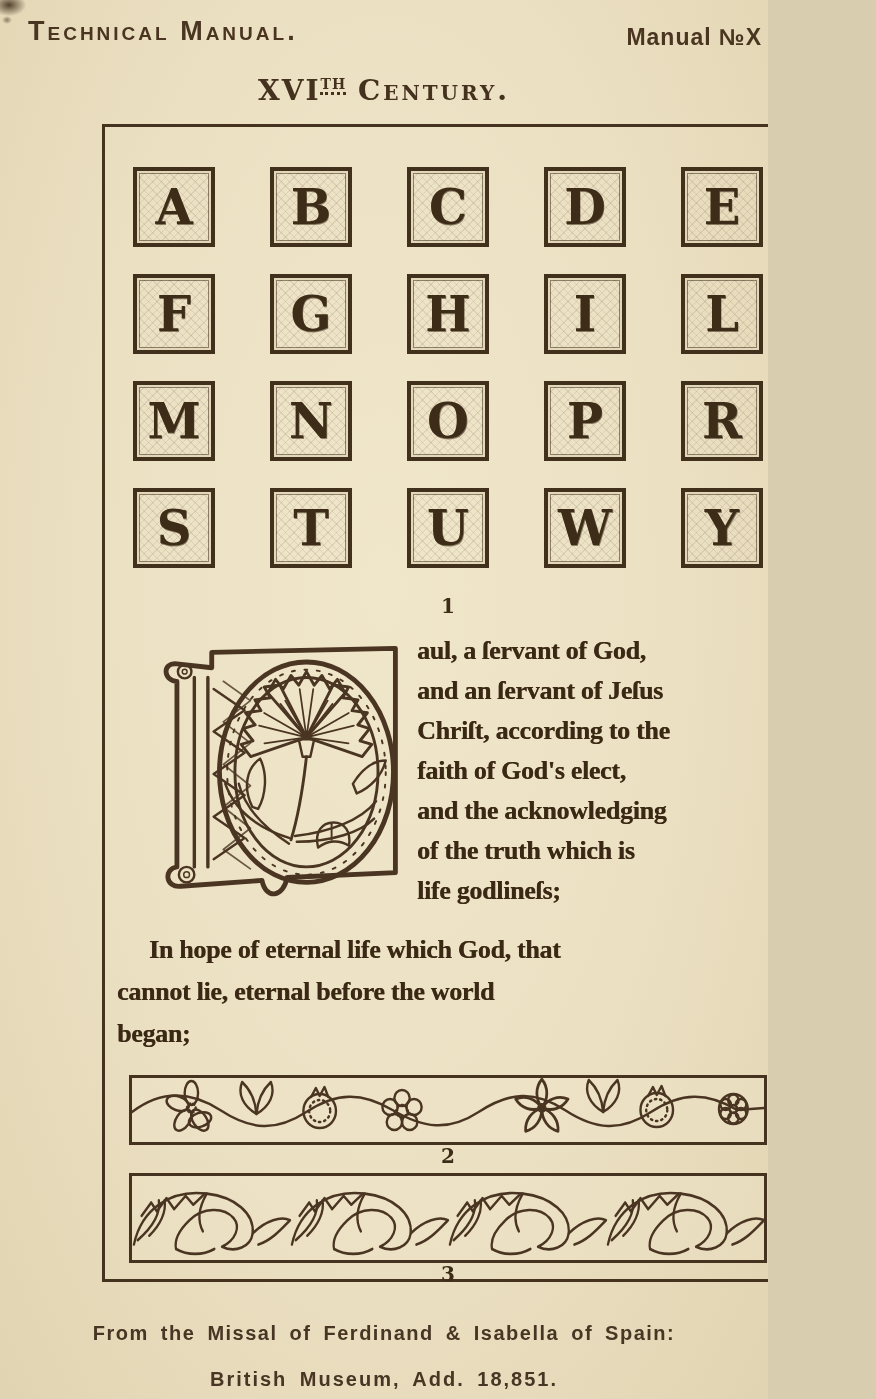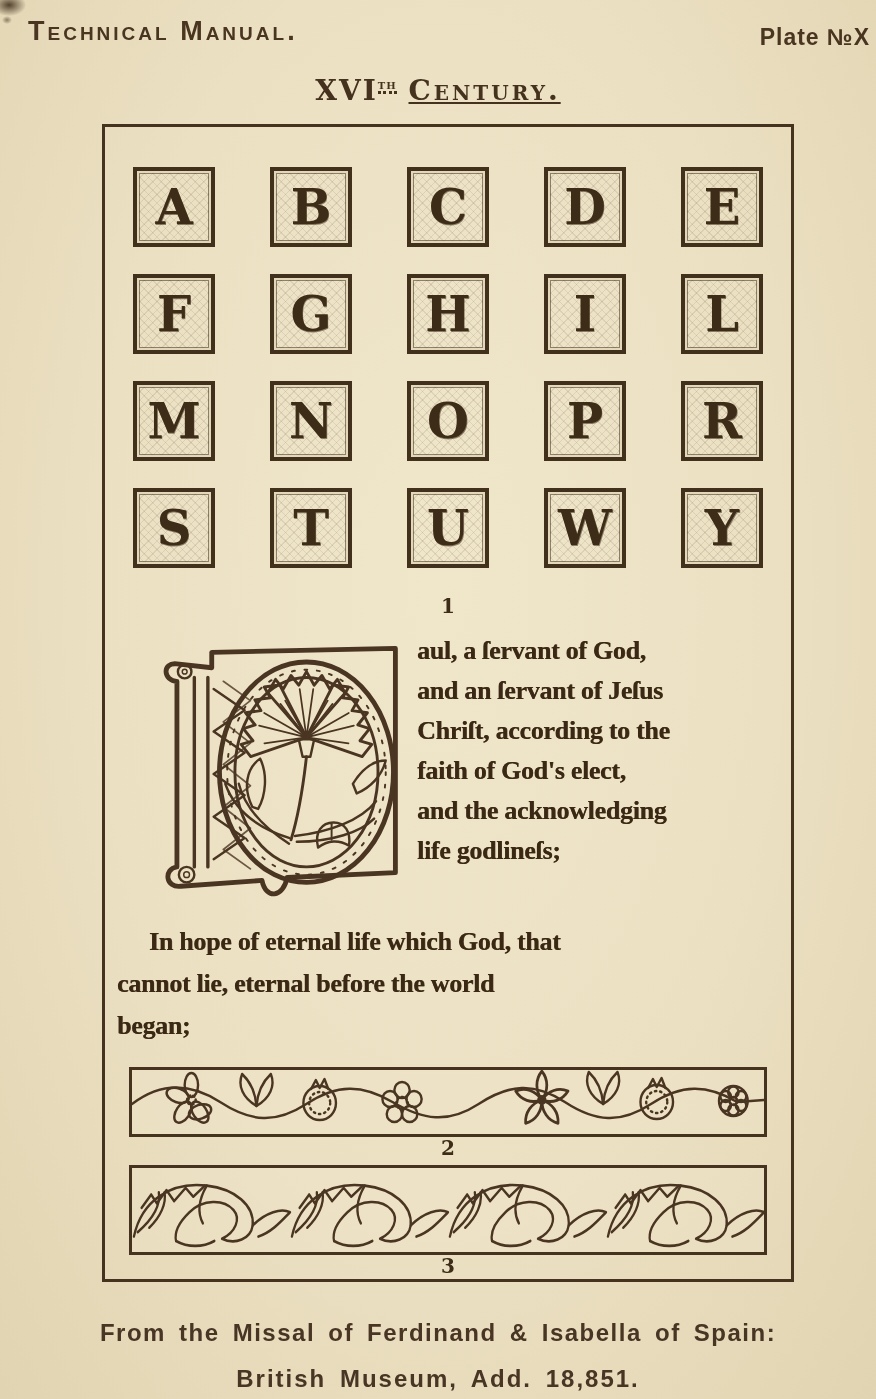--- a/index.html
+++ b/index.html
@@ -1,40 +1,40 @@
 <!DOCTYPE html>
 <html><head>
 <meta charset="utf-8">
 <style>
   html,body{margin:0;padding:0;background:#d8cdae;}
   .page{
-    position:relative;width:876px;height:1399px;overflow:hidden;
+    position:relative;width:768px;height:1399px;overflow:hidden;
     background:radial-gradient(ellipse at 50% 42%, #f0e6ca 0%, #ebe0c2 55%, #e1d4b2 100%);
     font-family:"Liberation Sans", sans-serif;color:#4a3422;
   }
   .speck{position:absolute;background:radial-gradient(#43311e,rgba(67,49,30,0) 72%);border-radius:50%;}
   .speck.a{left:-8px;top:-6px;width:34px;height:22px;opacity:.9;}
   .speck.b{left:2px;top:16px;width:10px;height:8px;opacity:.55;}
 
   
   .hdr-left{
     position:absolute;left:28px;top:16px;
     font-variant:small-caps;font-weight:bold;font-size:27px;letter-spacing:3px;color:#4a3521;
   }
   .hdr-right{
     position:absolute;right:6px;top:24px;
     font-weight:bold;font-size:23px;letter-spacing:1px;color:#4a3521;
   }
   .century{
     position:absolute;left:0;top:74px;width:100%;text-align:center;
     font-family:"DejaVu Serif", serif;font-weight:bold;font-size:28px;letter-spacing:2px;color:#45321e;
   }
-  .century .sc{font-variant:small-caps;letter-spacing:3px;text-decoration:underline;}
+  .century .sc{font-variant:small-caps;letter-spacing:3px;}
   .century sup{
-    font-size:10px;vertical-align:11px;letter-spacing:1px;
+    font-size:14px;vertical-align:11px;letter-spacing:1px;
     border-bottom:3px dotted #45321e;padding-bottom:0px;
   }
 
   
   .plate-box{
     position:absolute;left:102px;top:124px;width:692px;height:1158px;
     border:3px solid #46331f;box-sizing:border-box;
   }
 
   
@@ -58,52 +58,52 @@
   }
 
   
   .passage{margin:12px 12px 0 12px;color:#3a2814;}
   .initial{float:left;width:290px;height:288px;margin:2px 10px 0 0;}
   .bl{
     font-family:Liberation Serif, serif;font-weight:bold;font-size:26px;line-height:40px;
     letter-spacing:-0.3px;white-space:nowrap;color:#3a2814;
     text-shadow:.4px 0 0 rgba(58,40,20,.8);
   }
-  .below-group{clear:left;margin-top:10px;}
+  .below-group{clear:left;margin-top:18px;}
   .below-group .bl{line-height:42px;}
   .indent{text-indent:32px;}
 
   
   .strip{
     margin:20px 24px 0 24px;border:3px solid #46331f;box-sizing:border-box;
     background:rgba(240,230,202,.35);
   }
   .strip svg{display:block;width:100%;height:100%;}
   .strip2{height:70px;}
   .strip3{height:90px;margin-top:4px;}
 
   
   .footer{
     position:absolute;left:0;top:1314px;width:100%;text-align:center;
-    font-size:24px;letter-spacing:1.5px;word-spacing:5px;line-height:38px;color:#483524;
+    font-size:20px;letter-spacing:1.5px;word-spacing:5px;line-height:38px;color:#483524;
     font-weight:bold;
   }
   .footer .f2{letter-spacing:2px;margin-top:8px;}
   svg .ink{stroke:#4a3422;fill:none;stroke-linecap:round;stroke-linejoin:round;}
 </style>
 </head>
 <body>
 
 <div class="page">
 
   <div class="speck a"></div>
   <div class="speck b"></div>
 
   <div class="hdr-left">Technical Manual.</div>
-  <div class="hdr-right">Plate №X</div>
+  <div class="hdr-right">Manual №X</div>
 
   <div class="century">
     <span>XVI</span><sup>TH</sup>
     <span class="sc">Century.</span>
   </div>
 
   <div class="plate-box">
 
     <div class="alpha-grid">
       <div class="alpha-row">
@@ -217,20 +217,21 @@
           <path stroke-width="2.5" d="M244,152 C254,136 266,128 278,128 C274,144 262,156 248,162 Z"></path>
           <path stroke-width="2.5" d="M208,218 C204,202 212,192 224,192 C236,192 242,202 240,216 C230,210 218,210 208,218 Z"></path>
           <path stroke-width="2" d="M222,194 L222,210"></path>
         </g>
       </svg>
       <div class="bl">aul, a ſervant of God,</div>
       <div class="bl">and an ſervant of Jeſus</div>
       <div class="bl">Chriſt, according to the</div>
       <div class="bl">faith of God's elect,</div>
       <div class="bl">and the acknowledging</div>
+      <div class="bl">of the truth which is</div>
       <div class="bl">life godlineſs;</div>
       <div class="below-group">
         <div class="bl indent">In hope of eternal life which God, that</div>
         <div class="bl">cannot lie, eternal before the world</div>
         <div class="bl">began;</div>
       </div>
     </div>
 
     <div class="strip strip2">
       <svg viewBox="0 0 660 64" preserveAspectRatio="none" aria-hidden="true">

